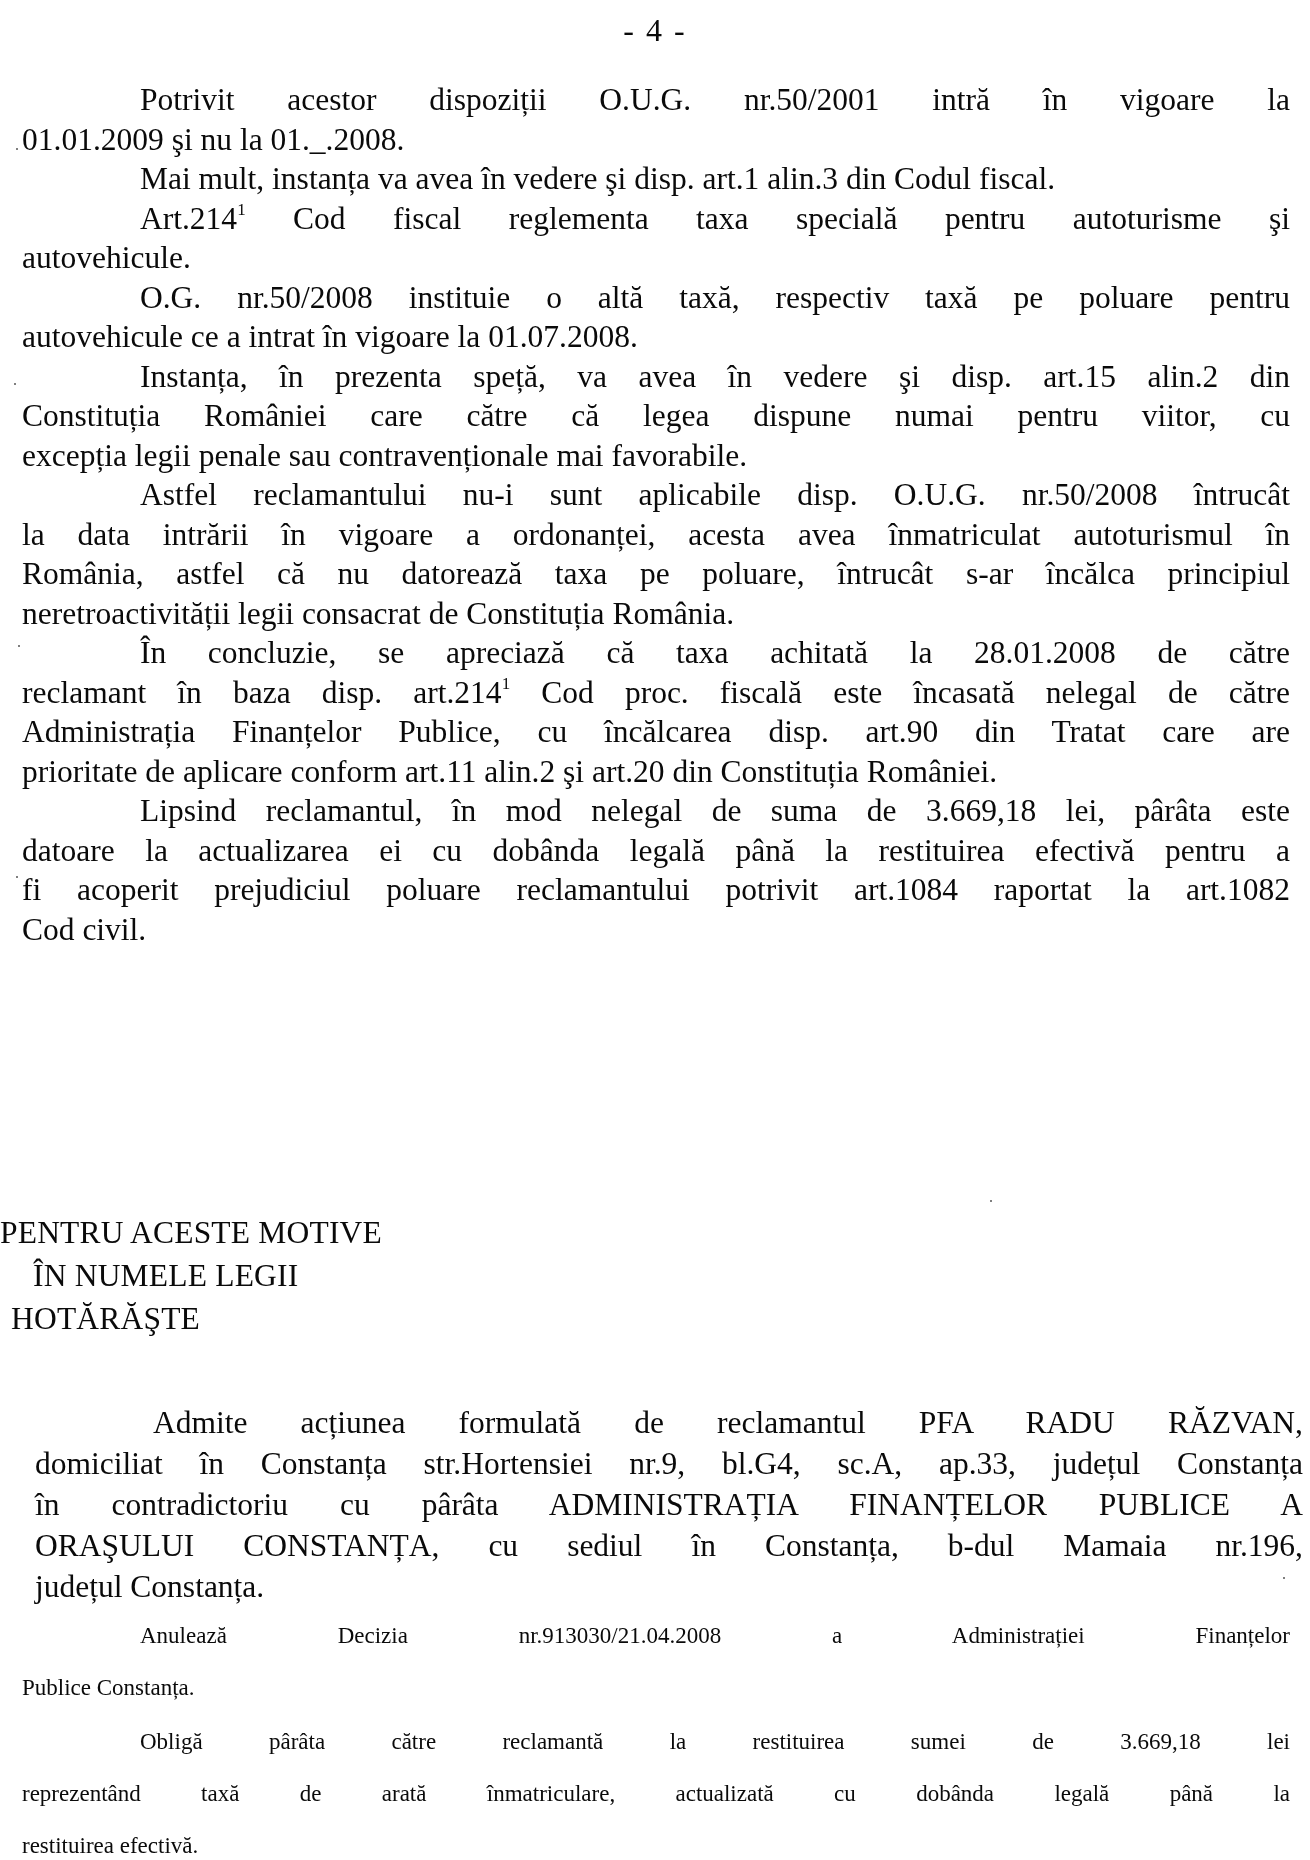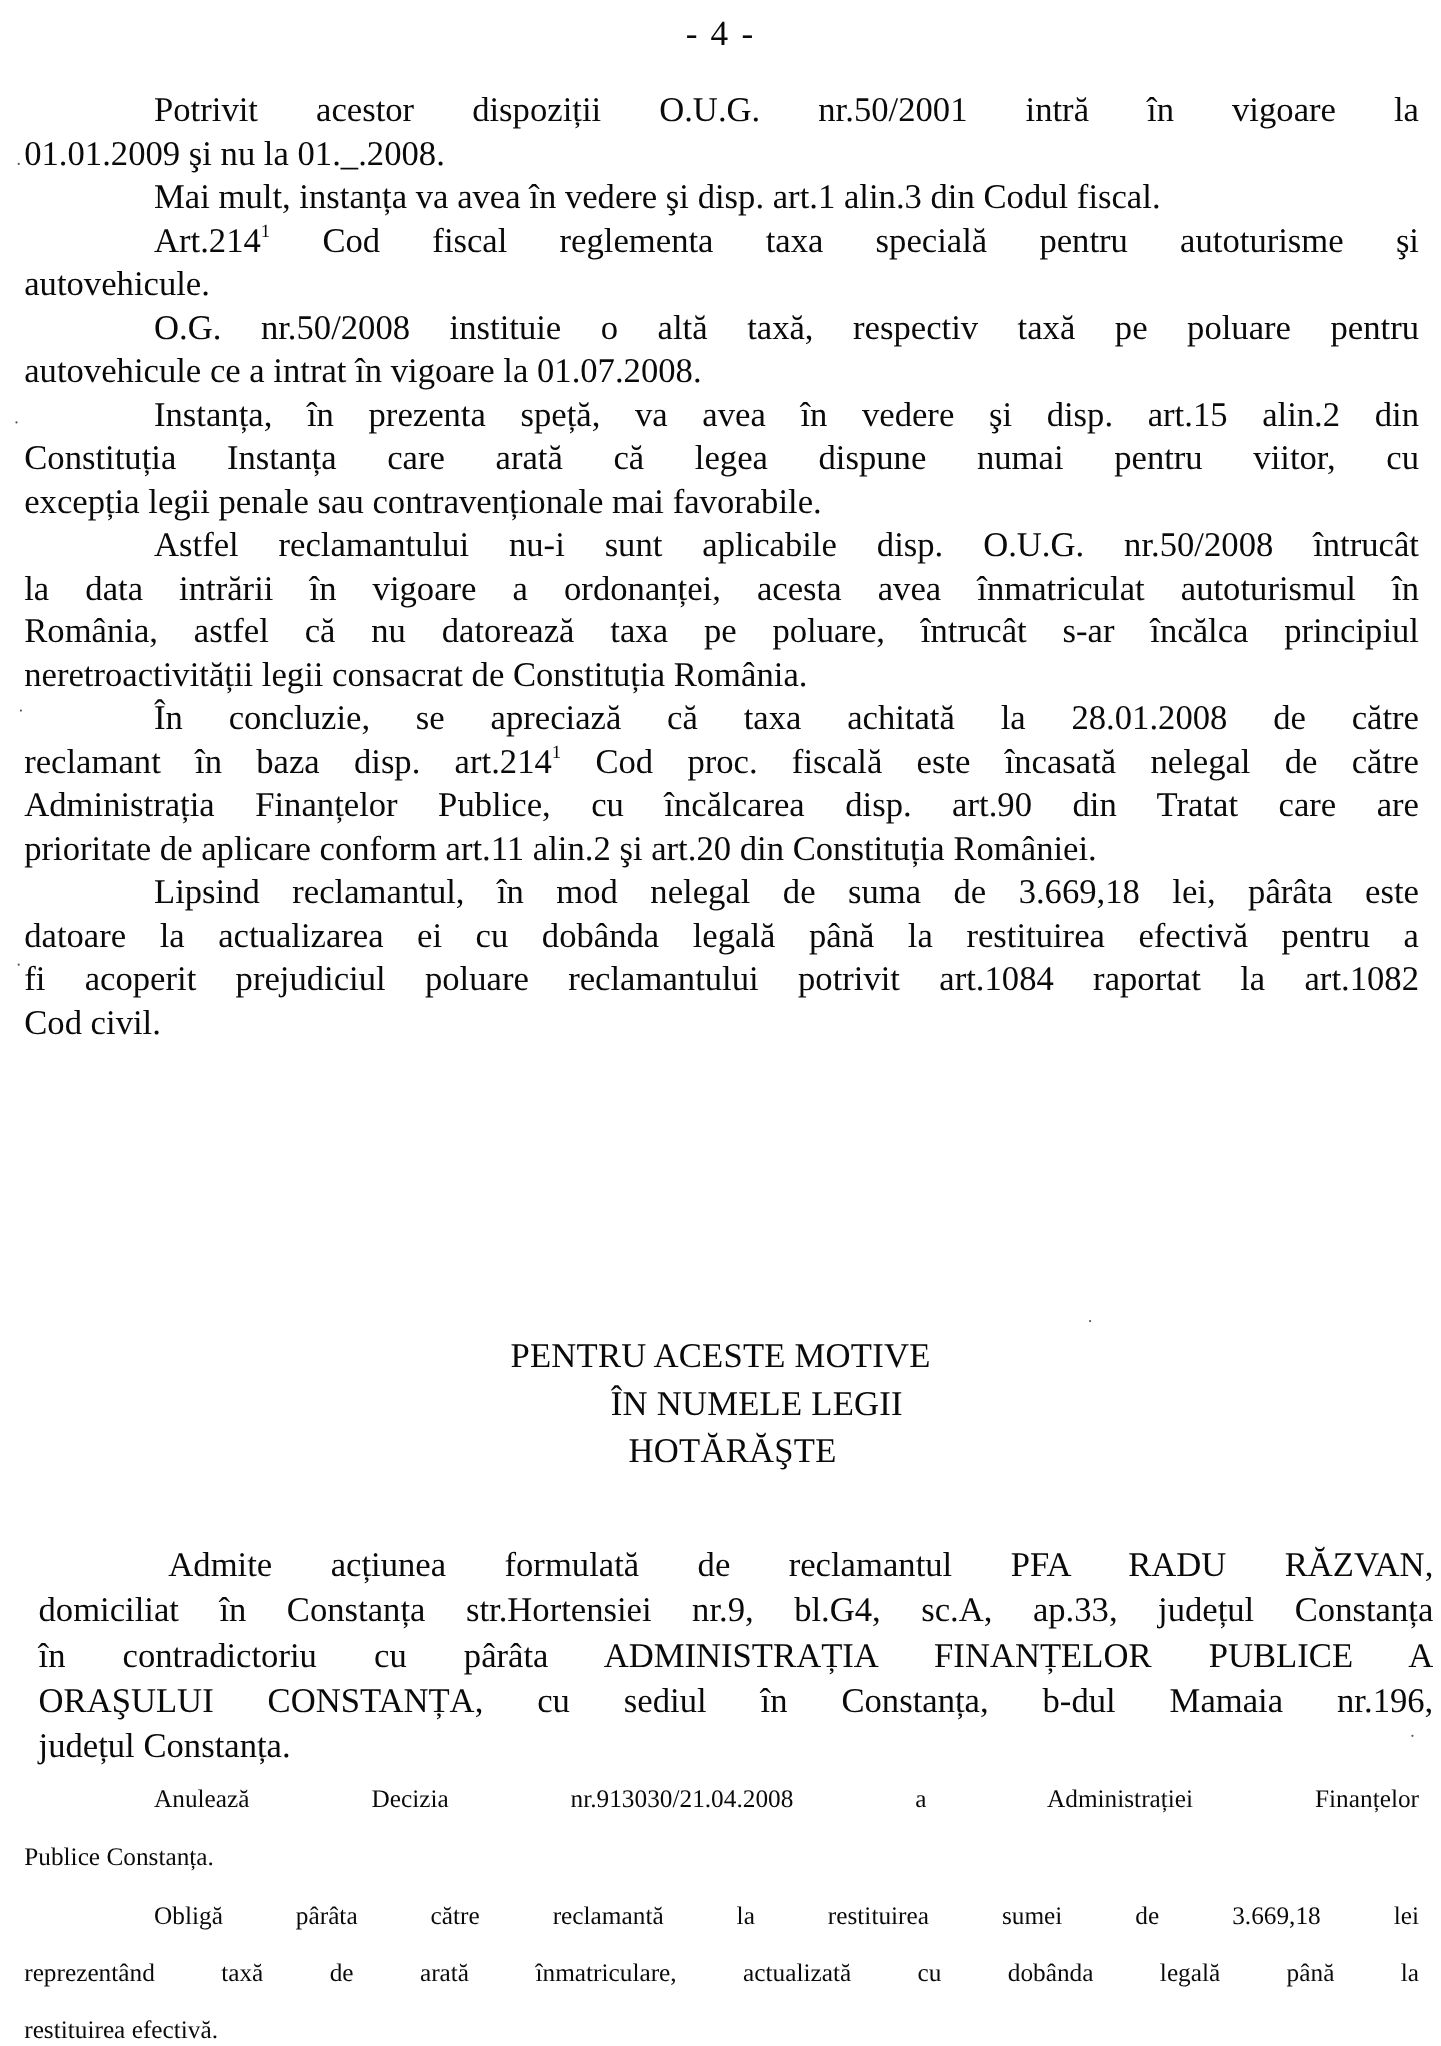--- a/index.html
+++ b/index.html
@@ -15,21 +15,21 @@
   }
   .block {
     position: absolute; left: 22px; width: 1268px;
     font-size: 31.5px; line-height: 39.5px;
   }
   .line { display: block; white-space: nowrap; }
   .j { display: block; text-align: justify; text-align-last: justify; white-space: normal; }
   .ind { padding-left: 118px; }
   sup { font-size: 17px; line-height: 0; vertical-align: 14px; }
   .heading {
-    position: absolute; left: 0; width: 1310px; text-align: center;
+    position: absolute; left: 0; width: 1310px; text-align: left;
     font-size: 31.5px; line-height: 40px; letter-spacing: 0.2px;
   }
   .block2 {
     position: absolute; left: 22px; width: 1268px;
     font-size: 31.5px; line-height: 41px;
   }
   .block3 {
     position: absolute; left: 22px; width: 1268px;
     font-size: 23px; line-height: 52px;
   }
@@ -58,21 +58,21 @@
       <span class="line">autovehicule.</span>
     </div>
 
     <div>
       <span class="j ind">O.G. nr.50/2008 instituie o altă taxă, respectiv taxă pe poluare pentru</span>
       <span class="line">autovehicule ce a intrat în vigoare la 01.07.2008.</span>
     </div>
 
     <div>
       <span class="j ind">Instanța, în prezenta speță, va avea în vedere şi disp. art.15 alin.2 din</span>
-      <span class="j">Constituția Instanța care arată că legea dispune numai pentru viitor, cu</span>
+      <span class="j">Constituția României care către că legea dispune numai pentru viitor, cu</span>
       <span class="line">excepția legii penale sau contravenționale mai favorabile.</span>
     </div>
 
     <div>
       <span class="j ind">Astfel reclamantului nu-i sunt aplicabile disp. O.U.G. nr.50/2008 întrucât</span>
       <span class="j">la data intrării în vigoare a ordonanței, acesta avea înmatriculat autoturismul în</span>
       <span class="j">România, astfel că nu datorează taxa pe poluare, întrucât s-ar încălca principiul</span>
       <span class="line">neretroactivității legii consacrat de Constituția România.</span>
     </div>
 

